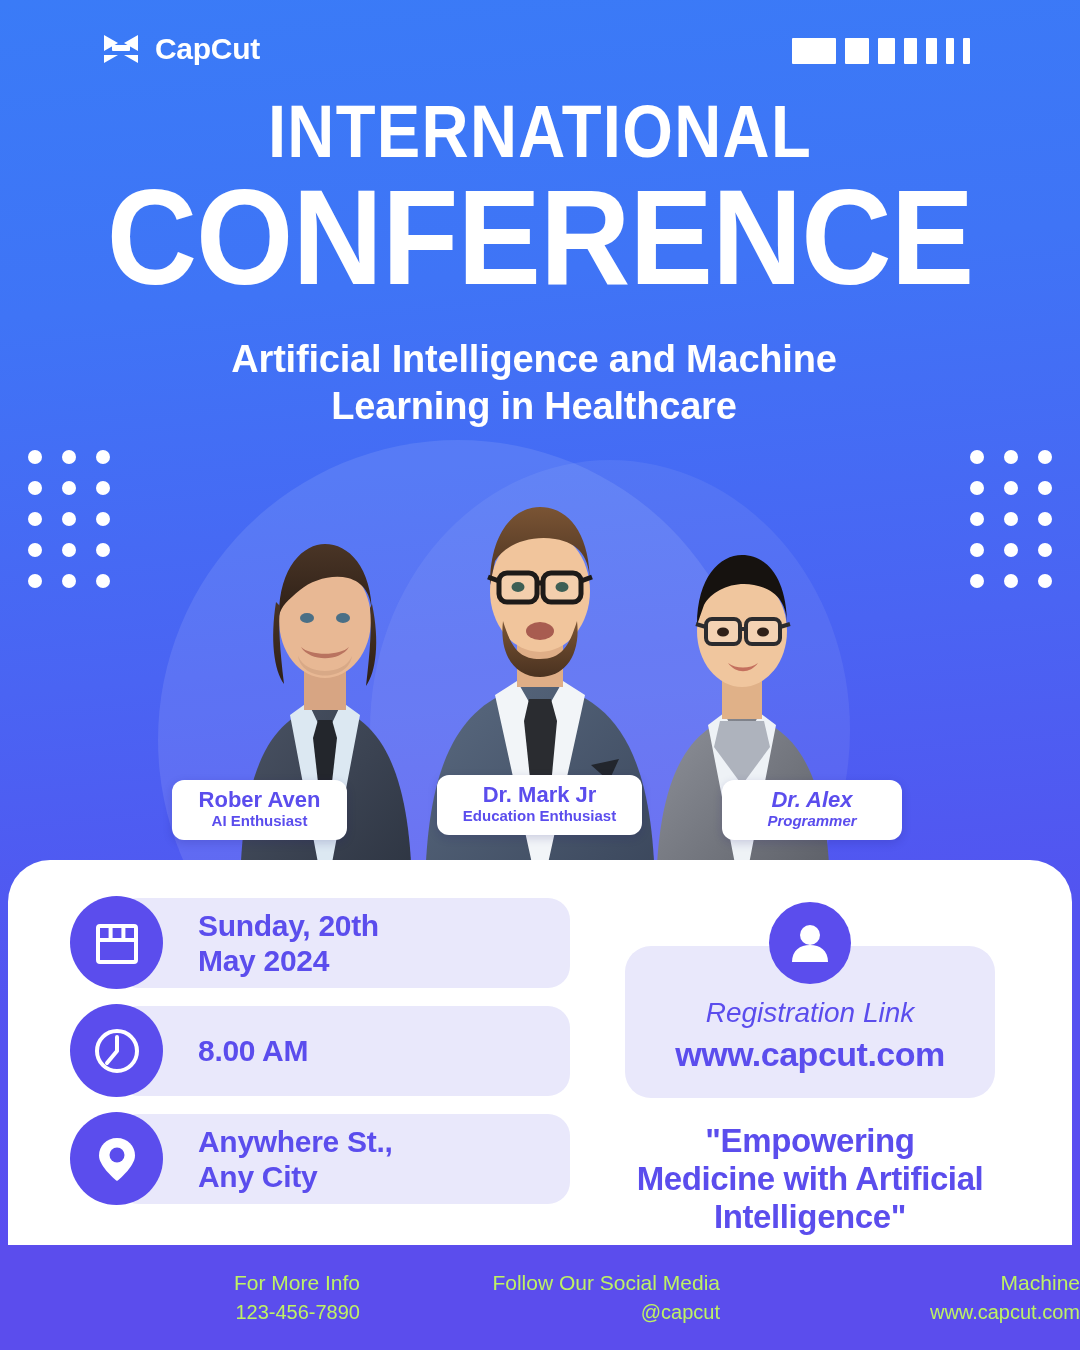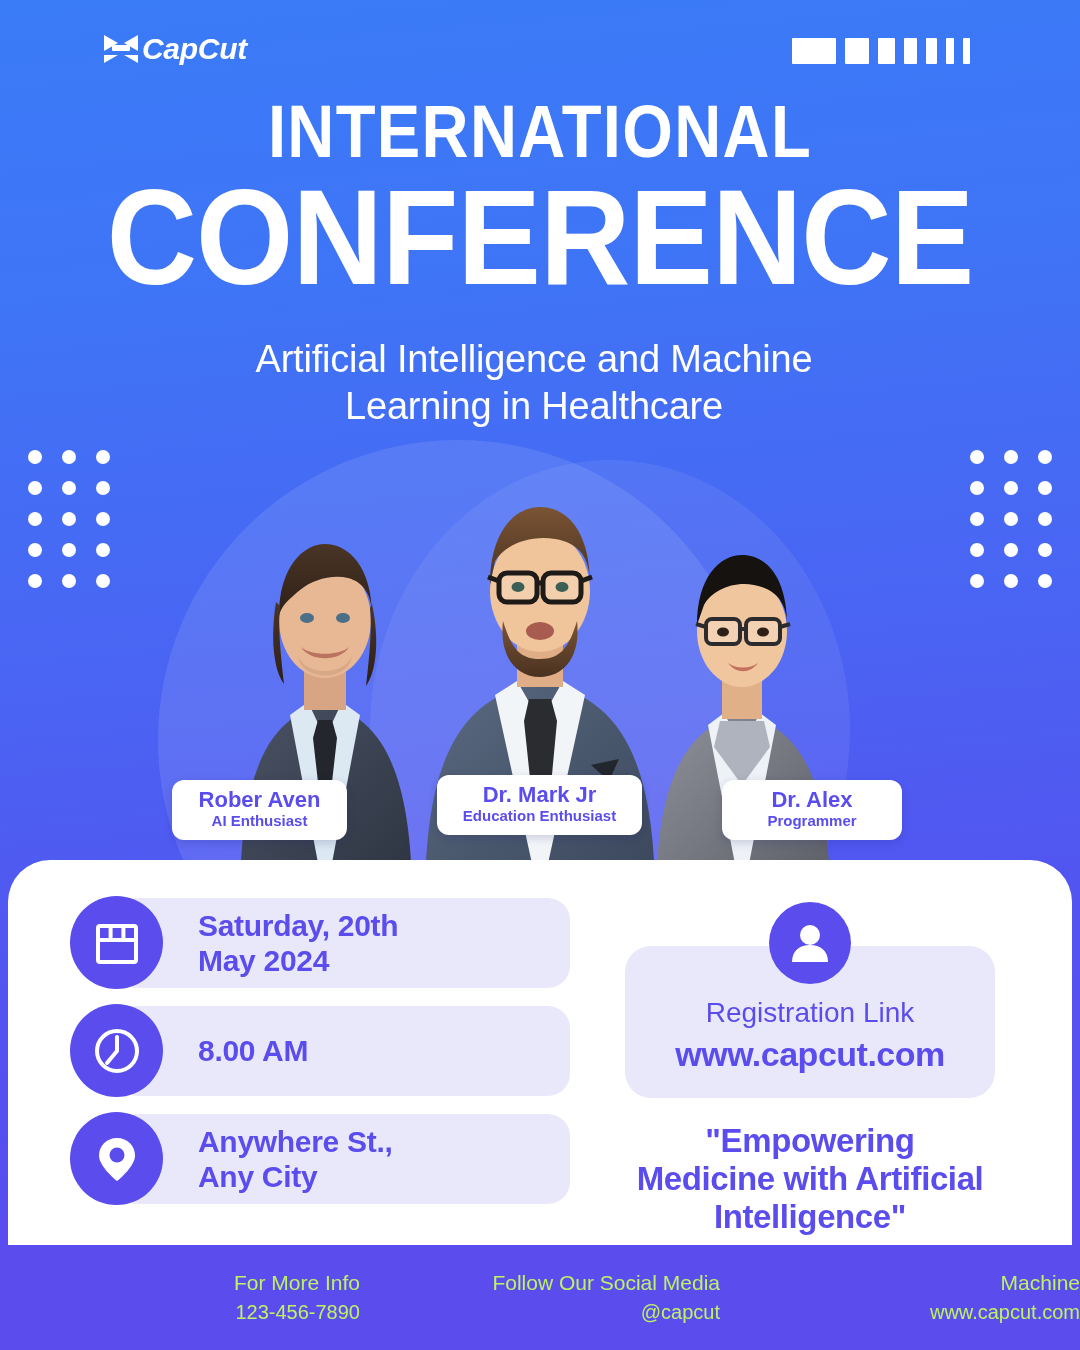--- a/index.html
+++ b/index.html
@@ -12,21 +12,21 @@
   .poster {
     position:relative;
     width:1080px; height:1350px;
     background:linear-gradient(175deg,#3a7bf7 0%,#3f74f6 22%,#4a64f3 48%,#5353f0 70%,#5a4cf0 88%,#5d4bf1 100%);
     overflow:hidden;
   }
 
   
   .brand {
     position:absolute; left:100px; top:32px;
-    display:flex; align-items:center; font-style:italic;
+    display:flex; align-items:center; gap:13px;
   }
   .brand-logo { width:42px; height:34px; display:block; }
   .brand-name {
     color:#fff; font-size:30px; font-weight:700; letter-spacing:-0.3px;
   }
   .bars {
     position:absolute; right:110px; top:38px;
     display:flex; align-items:center; gap:9px; height:26px;
   }
   .bars i { display:block; background:#fff; height:26px; border-radius:1px; }
@@ -39,21 +39,21 @@
     font-family:"Liberation Sans Narrow","Liberation Sans",sans-serif;
   }
   .title-2 {
     color:#fff; font-weight:700; font-size:136px; line-height:0.92;
     letter-spacing:-1px; margin-top:6px;
     transform:scaleX(0.92); transform-origin:center;
     font-family:"Liberation Sans Narrow","Liberation Sans",sans-serif;
   }
   .subtitle {
     position:absolute; top:336px; left:0; width:1068px; text-align:center;
-    color:#fff; font-size:38px; font-weight:400; line-height:1.24;
+    color:#fff; font-size:38px; font-weight:700; line-height:1.24;
     letter-spacing:-0.2px;
   }
 
   
   .dots { position:absolute; display:grid; grid-template-columns:repeat(3,14px); gap:17px 20px; }
   .dots.left  { left:28px;  top:450px; }
   .dots.right { right:28px; top:450px; }
   .dots span { width:14px; height:14px; border-radius:50%; background:#fff; display:block; }
 
   
@@ -76,21 +76,21 @@
   .badges { position:absolute; left:0; top:775px; width:1080px; height:56px; z-index:6;padding-left:24px; }
   .badge {
     position:absolute; background:#fff; border-radius:12px;
     text-align:center; padding:8px 18px 9px;
     box-shadow:0 3px 10px rgba(30,20,110,0.18);
   }
   .badge .bn { color:#5b4ded; font-size:22px; font-weight:700; line-height:1.1; }
   .badge .br { color:#5b4ded; font-size:15px; font-weight:700; line-height:1.25; }
   .badge-1 { left:172px; top:5px;  width:175px; }
   .badge-2 { left:437px; top:0px;  width:205px; }
-  .badge-3 { left:722px; top:5px;  width:180px; }
+  .badge-3 { left:722px; top:5px;  width:180px;font-style:italic; }
 
   
   .card {
     position:absolute; left:8px; top:860px; width:1064px; height:386px;
     background:#fff; border-radius:42px 42px 0 0;
     z-index:7;
   }
   .card-inner { position:absolute; inset:0; padding:38px 50px 0 62px; display:flex; }
   .col-left { width:500px; display:flex; flex-direction:column; gap:18px; }
   .col-right { flex:1; padding-left:28px; display:flex; flex-direction:column; align-items:center; }
@@ -113,21 +113,21 @@
   .reg-block { position:relative; width:370px; margin-top:4px; }
   .reg-avatar {
     position:absolute; left:50%; transform:translateX(-50%); top:0;
     width:82px; height:82px; border-radius:50%; background:#5b4ded;
     display:flex; align-items:center; justify-content:center; z-index:3;
   }
   .reg-pill {
     margin-top:44px; background:#e9e8fb; border-radius:26px;
     padding:52px 20px 24px; text-align:center;
   }
-  .reg-label { color:#5b4ded; font-size:28px; font-weight:400; line-height:1.1; }
+  .reg-label { color:#5b4ded; font-size:28px; font-style:italic; font-weight:400; line-height:1.1; }
   .reg-url   { color:#5b4ded; font-size:34px; font-weight:700; margin-top:6px; letter-spacing:-0.5px; }
 
   .quote {
     margin-top:24px; text-align:center; color:#5b4ded;
     font-size:33px; font-weight:700; line-height:1.16; letter-spacing:-0.4px;
     width:380px;
   }
 
   
   .footer {
@@ -316,21 +316,21 @@
   </div>
 
   <div class="card">
     <div class="card-inner">
 
       <div class="col-left">
 
         <div class="info-row">
           <div class="info-pill">
             <div class="txt">
-              <div>Saturday, 20th</div>
+              <div>Sunday, 20th</div>
               <div>May 2024</div>
             </div>
           </div>
           <div class="icon-circle">
             <svg width="50" height="50" viewBox="0 0 50 50" fill="none" stroke="#fff" stroke-width="4">
               <rect x="6" y="8" width="38" height="36" rx="2"></rect>
               <path d="M6 22 H44"></path>
                 <path d="M18.6 8 V22"></path>
                 <path d="M31.4 8 V22"></path>
             </svg>

